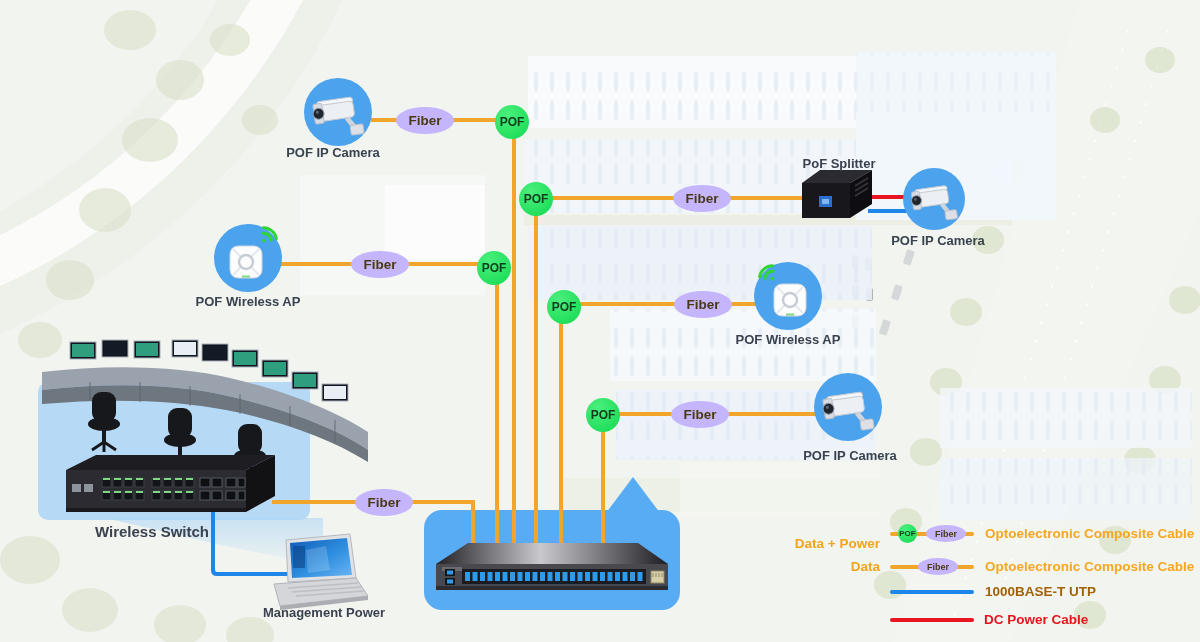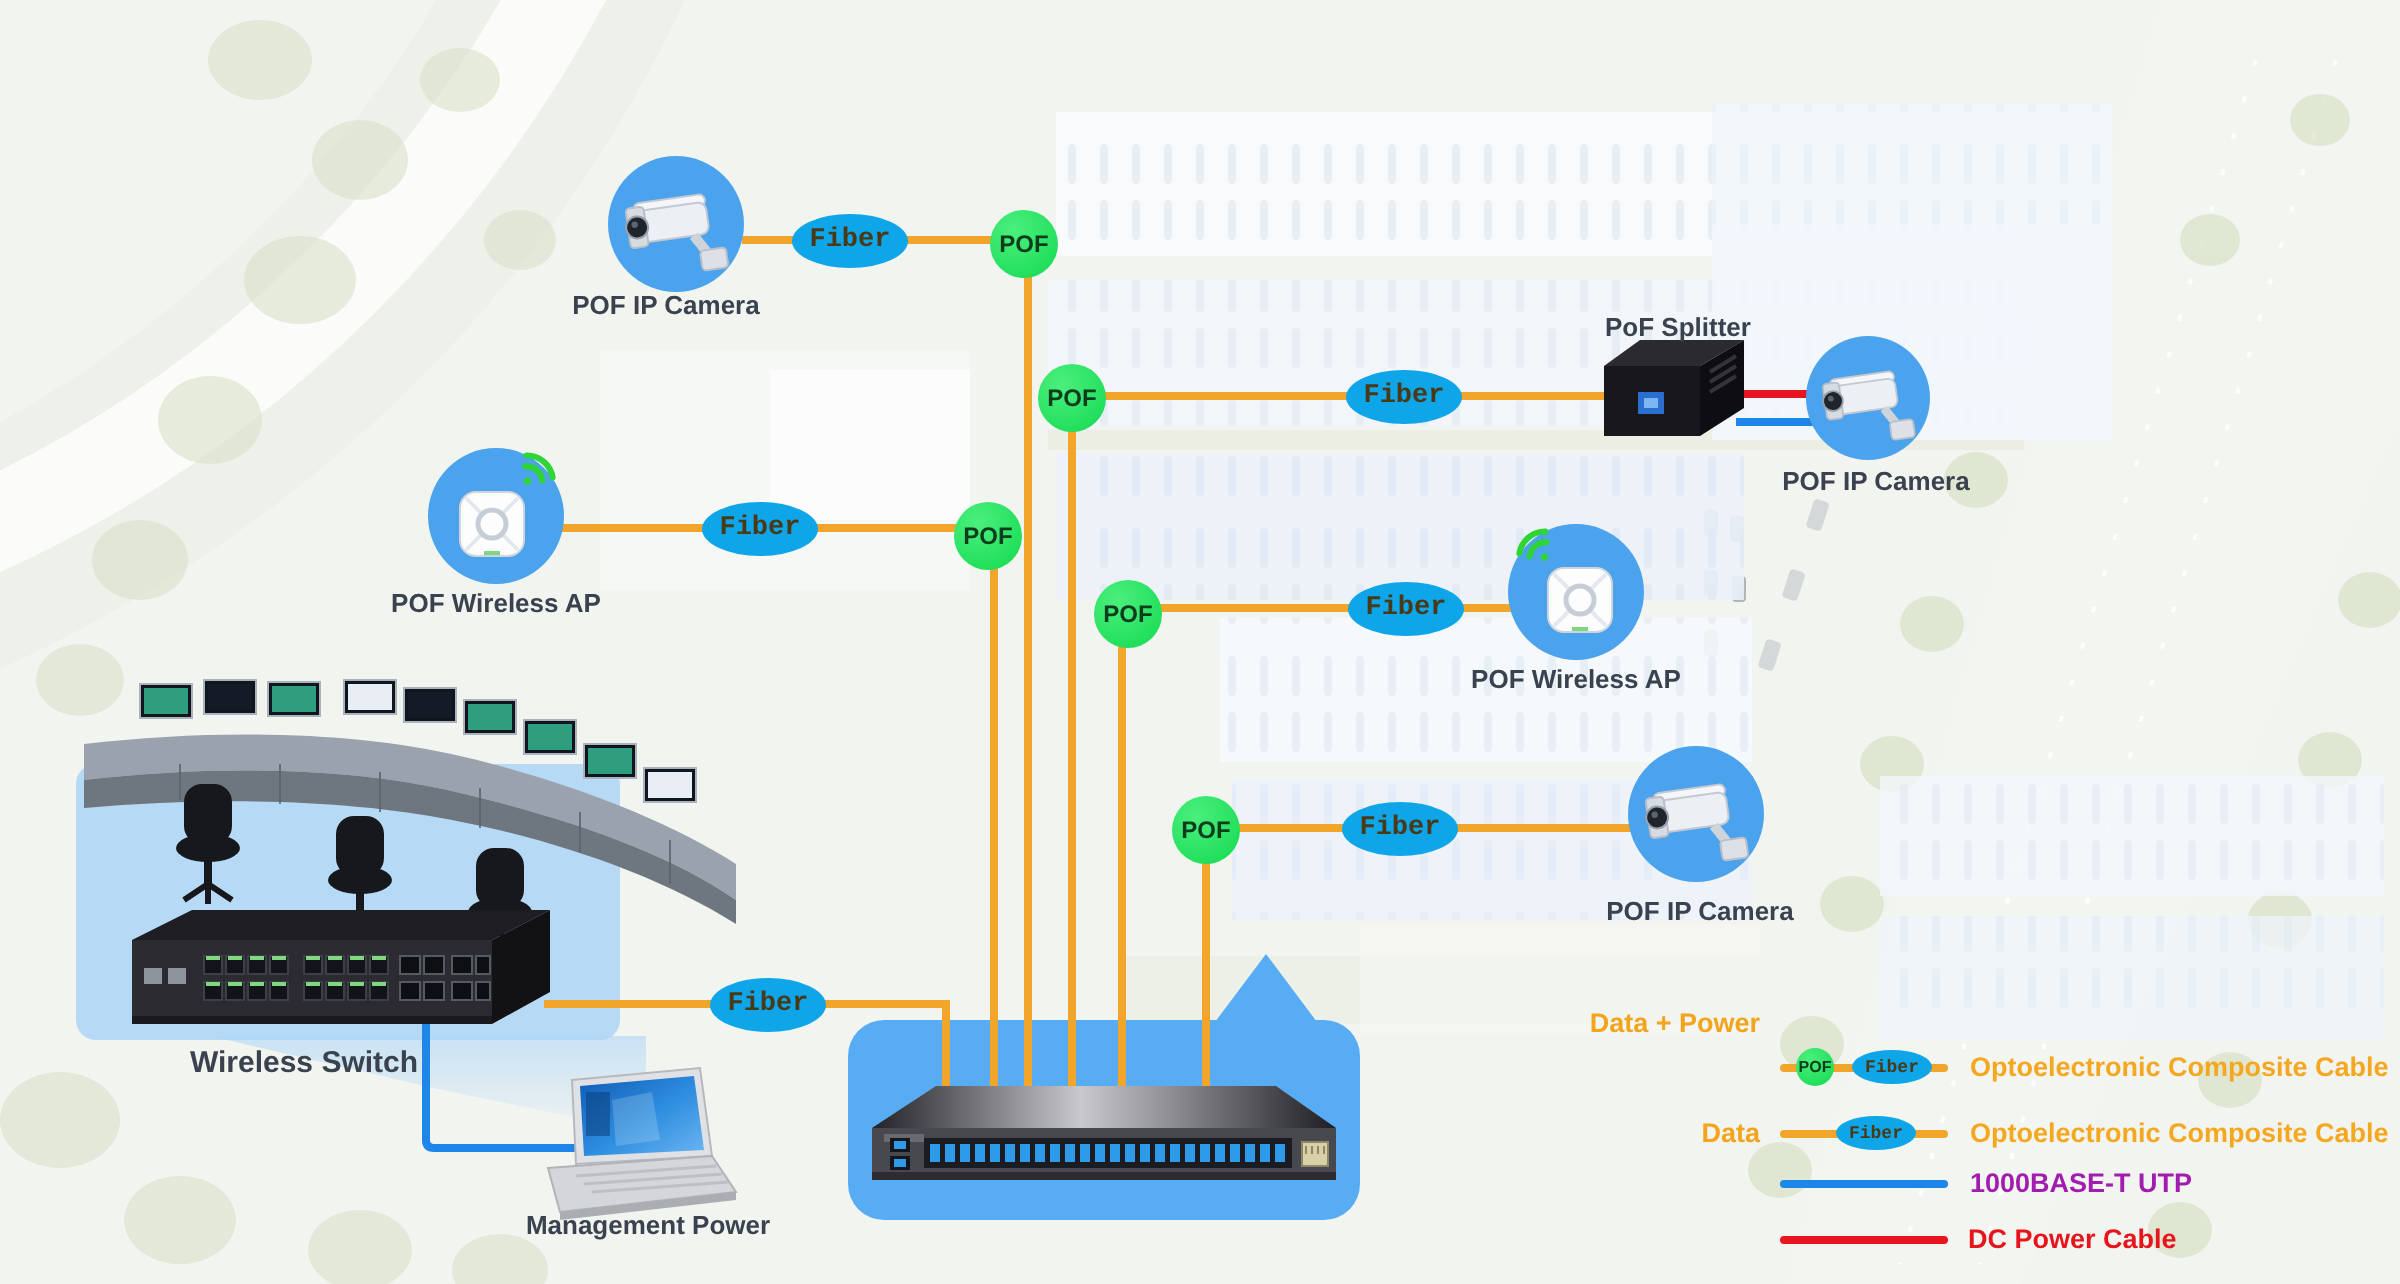--- a/index.html
+++ b/index.html
@@ -26,37 +26,37 @@
   .circle-node{position:absolute;border-radius:50%;background:#4ba2ed;z-index:5;
                display:flex;align-items:center;justify-content:center;}
   
   .pof-badge{position:absolute;width:34px;height:34px;border-radius:50%;z-index:6;
              background:radial-gradient(circle at 35% 30%,#4bef7d,#12d94f);
              display:flex;align-items:center;justify-content:center;
              font-size:12px;font-weight:bold;color:#0e3d1e;text-align:center;}
   .pof-badge.small{width:19px;height:19px;font-size:8px;}
   
   .fiber-pill{position:absolute;width:58px;height:27px;border-radius:50%;z-index:6;
-              background:#0ea5e9;display:flex;align-items:center;justify-content:center;
-              font-size:13.5px;font-weight:bold;color:#4a3915;font-family:Liberation Mono, monospace;}
+              background:#c4b5fd;display:flex;align-items:center;justify-content:center;
+              font-size:13.5px;font-weight:bold;color:#4a3915;}
   .fiber-pill.small{width:40px;height:17px;font-size:9px;}
   
   .lbl{position:absolute;font-size:13px;font-weight:bold;color:#39424e;
        text-align:center;z-index:7;white-space:nowrap;}
   .lbl.big{font-size:17.5px;font-weight:500;color:#303030;}
   
   .lg-label{position:absolute;font-size:13.5px;font-weight:bold;color:#f2a41c;
             text-align:right;width:110px;z-index:7;}
   .lg-line{position:absolute;width:84px;height:4px;z-index:6;border-radius:2px;}
   .lg-line.orange{background:#f1a62b;}
   .lg-line.blue{background:#1d86e8;}
   .lg-line.red{background:#e81420;}
   .lg-desc{position:absolute;font-size:13.5px;font-weight:bold;z-index:7;white-space:nowrap;}
   .lg-desc.orange{color:#f5a720;}
-  .lg-desc.blue{color:#a21caf;}
+  .lg-desc.blue{color:#a16207;}
   .lg-desc.red{color:#e8141c;}
   .dev{position:absolute;}
   .flip{transform:scaleX(-1);}
 </style>
 </head>
 <body>
 
 <div id="stage">
 
   <svg id="bg" width="1200" height="642">
@@ -493,21 +493,21 @@
   <div class="lbl" style="left:268px;top:145px;width:130px;">POF IP Camera</div>
   <div class="lbl" style="left:779px;top:156px;width:120px;">PoF Splitter</div>
   <div class="lbl" style="left:873px;top:233px;width:130px;">POF IP Camera</div>
   <div class="lbl" style="left:183px;top:294px;width:130px;">POF Wireless AP</div>
   <div class="lbl" style="left:723px;top:332px;width:130px;">POF Wireless AP</div>
   <div class="lbl" style="left:785px;top:448px;width:130px;">POF IP Camera</div>
   <div class="lbl" style="left:72px;top:523px;width:160px;font-size:15px;">Wireless Switch</div>
   <div class="lbl" style="left:244px;top:605px;width:160px;">Management Power</div>
 
   <div>
-    <div class="lg-label" style="left:770px;top:504px;">Data + Power</div>
+    <div class="lg-label" style="left:770px;top:536px;">Data + Power</div>
     <div class="lg-line orange" style="left:890px;top:532px;"></div>
     <div class="pof-badge small" style="left:898px;top:524px;">POF</div>
     <div class="fiber-pill small" style="left:926px;top:525px;">Fiber</div>
     <div class="lg-desc orange" style="left:985px;top:526px;">Optoelectronic Composite Cable</div>
 
     <div class="lg-label" style="left:770px;top:559px;">Data</div>
     <div class="lg-line orange" style="left:890px;top:565px;"></div>
     <div class="fiber-pill small" style="left:918px;top:558px;">Fiber</div>
     <div class="lg-desc orange" style="left:985px;top:559px;">Optoelectronic Composite Cable</div>
 

